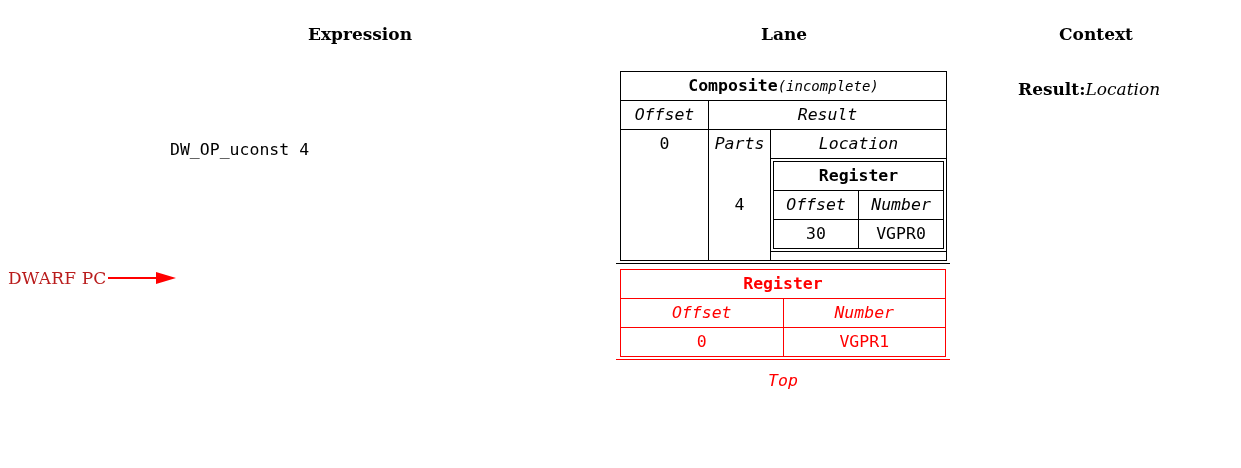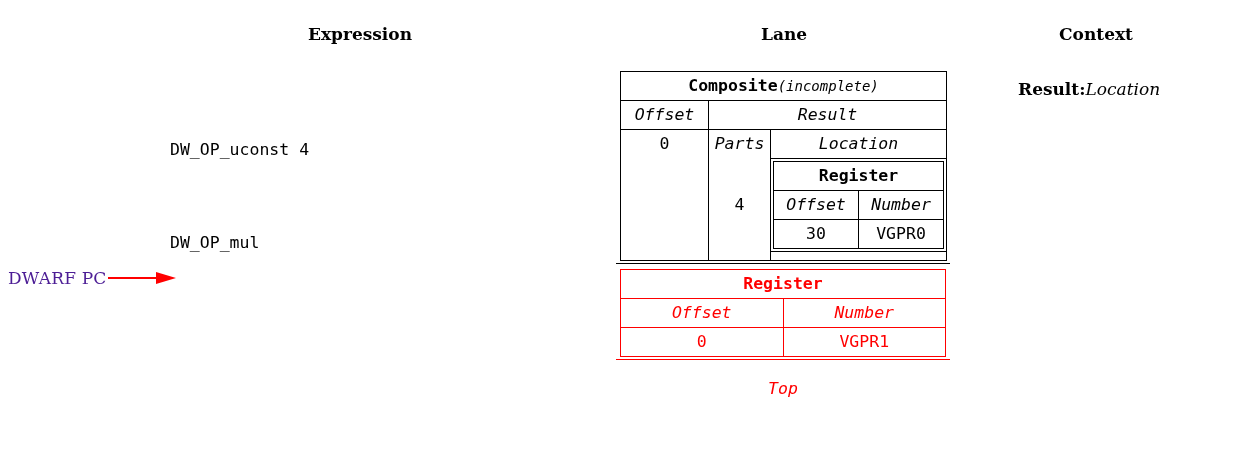--- a/index.html
+++ b/index.html
@@ -39,21 +39,21 @@
   }
   .expr-line { height: 30.7px; }
 
   
   #dwarf-pc {
     position: absolute;
     left: 8px;
     top: 268px;
     display: flex;
     align-items: center;
-    color: #4c1d95;
+    color: #b91c1c;
   }
   #dwarf-pc .pc-label {
     font-family: "DejaVu Serif", "Liberation Serif", serif;
     font-size: 17px;
     white-space: nowrap;
     letter-spacing: 0.2px;
   }
   #dwarf-pc .pc-arrow {
     display: block;
     margin-left: 1px;
@@ -143,21 +143,21 @@
     border: 1.6px solid #ff0000;
   }
 
   #top-label {
     text-align: center;
     color: #ff0000;
     font-style: italic;
     font-family: "DejaVu Sans Mono", "Liberation Mono", monospace;
     font-size: 16.5px;
     line-height: 22px;
-    margin-top: 18px;
+    margin-top: 10px;
   }
 
   
   #context-heading { left: 996px; top: 24px; width: 200px; }
 
   #context-body {
     position: absolute;
     left: 1018px;
     top: 78px;
     width: 200px;
@@ -169,21 +169,20 @@
   #context-body .ctx-key { font-weight: bold; }
   #context-body .ctx-val { font-style: italic; }
 </style>
 </head>
 <body>
 
 <div class="col-heading" id="expr-heading">Expression</div>
 
 <div id="expr-list">
   <div class="expr-line">DW_OP_uconst 4</div>
-  <div class="expr-line">DW_OP_mul</div>
   
   
   
   
   
   
   
   
 </div>
 

